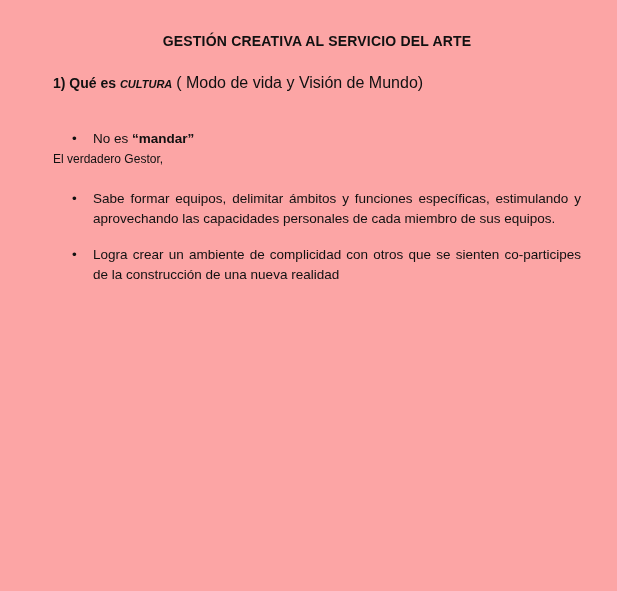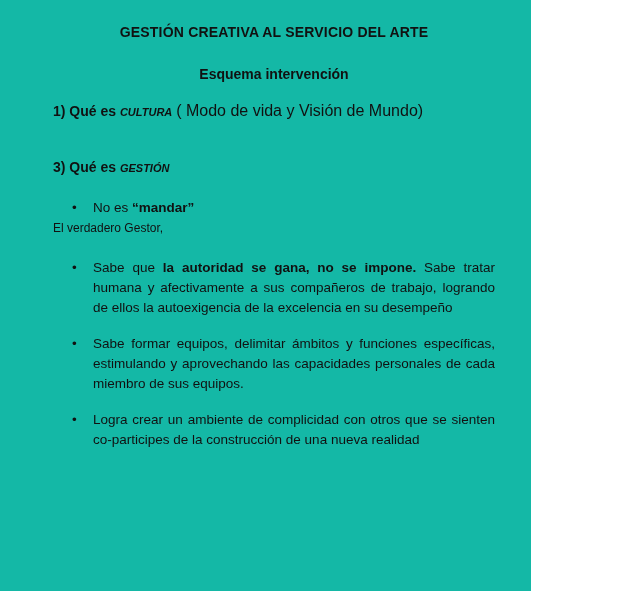--- a/index.html
+++ b/index.html
@@ -9,24 +9,24 @@
   }
   body {
     width: 617px;
     height: 591px;
     overflow: hidden;
     font-family: "Liberation Sans", "DejaVu Sans", sans-serif;
     color: #111111;
   }
   .page {
     box-sizing: border-box;
-    width: 531px;
+    width: 617px;
     height: 591px;
-    padding: 22px 36px 0 53px;
-    background: #14b8a6;
+    padding: 31px 36px 0 53px;
+    background: #fca5a5;
   }
   .doc-title {
     margin: 0 0 22px 0;
     font-size: 14px;
     line-height: 20px;
     font-weight: bold;
     text-align: center;
     letter-spacing: 0.2px;
   }
   .doc-subtitle {
@@ -85,32 +85,29 @@
   }
   .b { font-weight: bold; }
 </style>
 </head>
 <body>
 
 <div class="page">
 
   <h1 class="doc-title">GESTIÓN CREATIVA AL SERVICIO DEL ARTE</h1>
 
-  <h2 class="doc-subtitle">Esquema intervención</h2>
 
   <p class="numbered-item mb-35"><span>1) Qué es </span><span class="term">CULTURA</span> <span class="note">( Modo de vida y Visión de Mundo)</span></p>
 
 
-  <p class="numbered-item mb-20"><span>3) Qué es </span><span class="term">GESTIÓN</span></p>
 
   <ul class="bullets mb-16">
     <li><span>No es </span><span class="b">“mandar”</span></li>
   </ul>
 
   <p class="intro">El verdadero Gestor,</p>
 
   <ul class="bullets justified">
-    <li><span>Sabe que </span><span class="b">la autoridad se gana, no se impone.</span><span> Sabe tratar humana y afectivamente a sus compañeros de trabajo, logrando de ellos la autoexigencia de la excelencia en su desempeño</span></li>
     <li><span>Sabe formar equipos, delimitar ámbitos y funciones específicas, estimulando y aprovechando las capacidades personales de cada miembro de sus equipos.</span></li>
     <li><span>Logra crear un ambiente de complicidad con otros que se sienten co-participes de la construcción de una nueva realidad</span></li>
   </ul>
 
 </div>
 
 </body></html>

